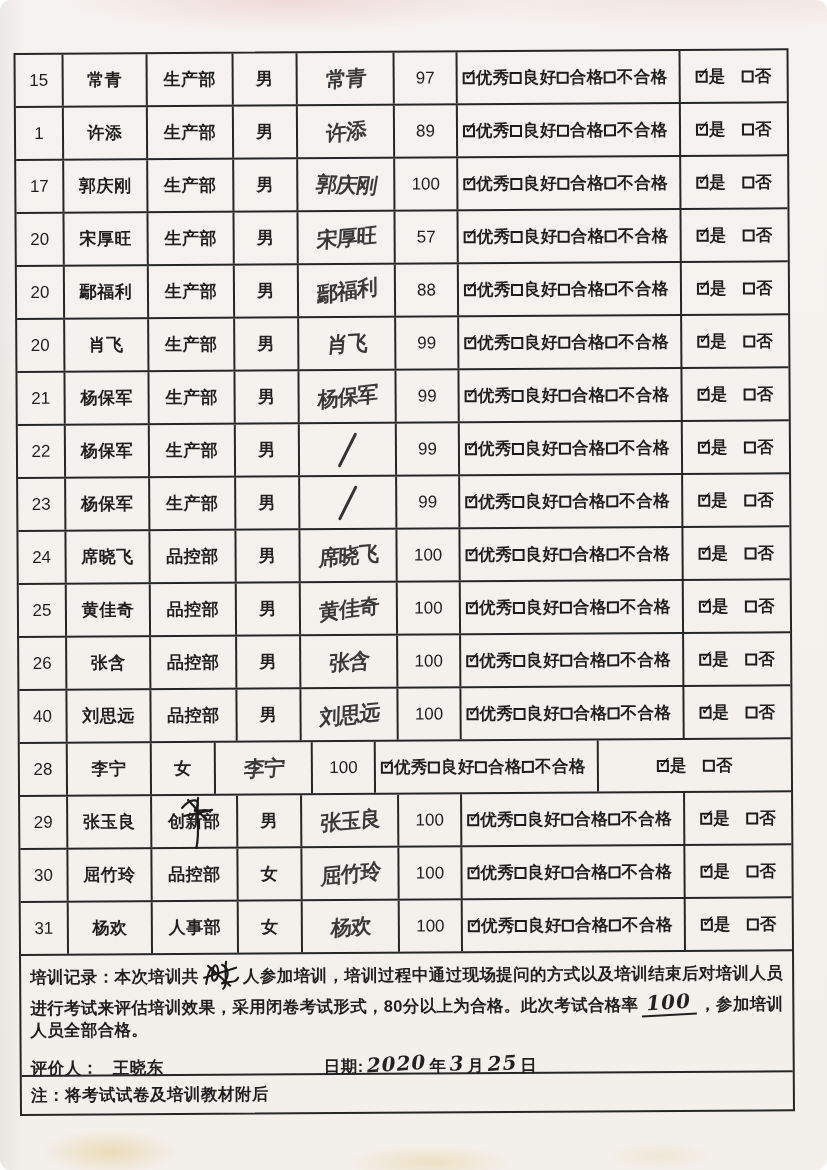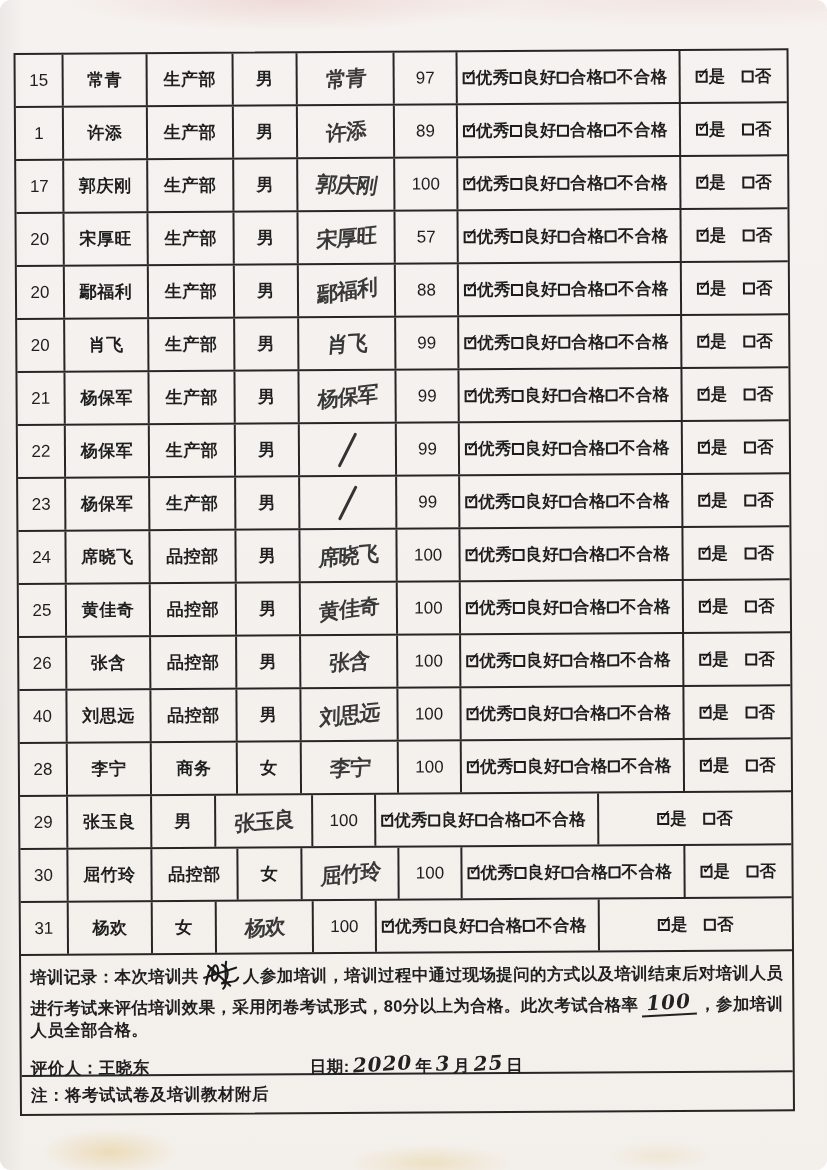--- a/index.html
+++ b/index.html
@@ -77,21 +77,21 @@
   
   .footer{ padding:5px 9px 4px 9px; height:119px; }
   .para{
     font-size:16.5px; line-height:21.5px; font-weight:600;
     text-align:justify; letter-spacing:.3px;
   }
   .eval-line{
     display:flex; align-items:baseline; margin-top:13px;
     font-size:16.5px; font-weight:600; letter-spacing:.5px;
   }
-  .evaluator-name{ margin-left:0;font-family:Liberation Mono, monospace; }
+  .evaluator-name{ margin-left:14px;font-family:Liberation Mono, monospace; }
   .date-field{ margin-left:160px; display:inline-flex; align-items:baseline; }
   
   .note{
     border-top:2px solid #262626; padding:8px 9px; font-size:16.5px;
     font-weight:600; letter-spacing:.5px; height:39px;
   }
 </style>
 </head>
 <body>
 
@@ -550,21 +550,20 @@
             <div class="yn-gap"></div>
             <div class="yn-group">
               <div class="cb"></div>
               <div class="cb-label">否</div>
             </div>
           </div>
         </div>
         <div class="row">
           <div class="cell c-no">28</div>
           <div class="cell c-name">李宁</div>
-          <div class="cell c-dept">商务</div>
           <div class="cell c-gender">女</div>
           <div class="cell c-sig">
             <div class="sig" style="transform: rotate(-2deg) skewX(-8deg);">李宁</div>
           </div>
           <div class="cell c-score">100</div>
           <div class="cell c-eval">
             <div class="cb">
               <div class="cb-check">✓</div>
             </div>
             <div class="cb-label">优秀</div>
@@ -585,20 +584,28 @@
             <div class="yn-gap"></div>
             <div class="yn-group">
               <div class="cb"></div>
               <div class="cb-label">否</div>
             </div>
           </div>
         </div>
         <div class="row">
           <div class="cell c-no">29</div>
           <div class="cell c-name">张玉良</div>
+          <div class="cell c-dept">创新部<svg width="44" height="60" viewBox="0 0 44 60" class="dept-scribble">
+              <g fill="none" stroke="#1c1c1c" stroke-width="2.2" stroke-linecap="round">
+                <path d="M6,16 C16,4 26,8 20,16 C14,24 30,14 34,20"></path>
+                <path d="M8,24 L36,18"></path>
+                <path d="M12,8 L30,28"></path>
+                <path d="M22,6 C20,20 24,40 20,56"></path>
+              </g>
+            </svg></div>
           <div class="cell c-gender">男</div>
           <div class="cell c-sig">
             <div class="sig" style="transform: rotate(-5deg) skewX(-8deg);">张玉良</div>
           </div>
           <div class="cell c-score">100</div>
           <div class="cell c-eval">
             <div class="cb">
               <div class="cb-check">✓</div>
             </div>
             <div class="cb-label">优秀</div>
@@ -654,20 +661,21 @@
             <div class="yn-gap"></div>
             <div class="yn-group">
               <div class="cb"></div>
               <div class="cb-label">否</div>
             </div>
           </div>
         </div>
         <div class="row">
           <div class="cell c-no">31</div>
           <div class="cell c-name">杨欢</div>
+          <div class="cell c-dept">人事部</div>
           <div class="cell c-gender">女</div>
           <div class="cell c-sig">
             <div class="sig" style="transform: rotate(-4deg) skewX(-8deg);">杨欢</div>
           </div>
           <div class="cell c-score">100</div>
           <div class="cell c-eval">
             <div class="cb">
               <div class="cb-check">✓</div>
             </div>
             <div class="cb-label">优秀</div>

